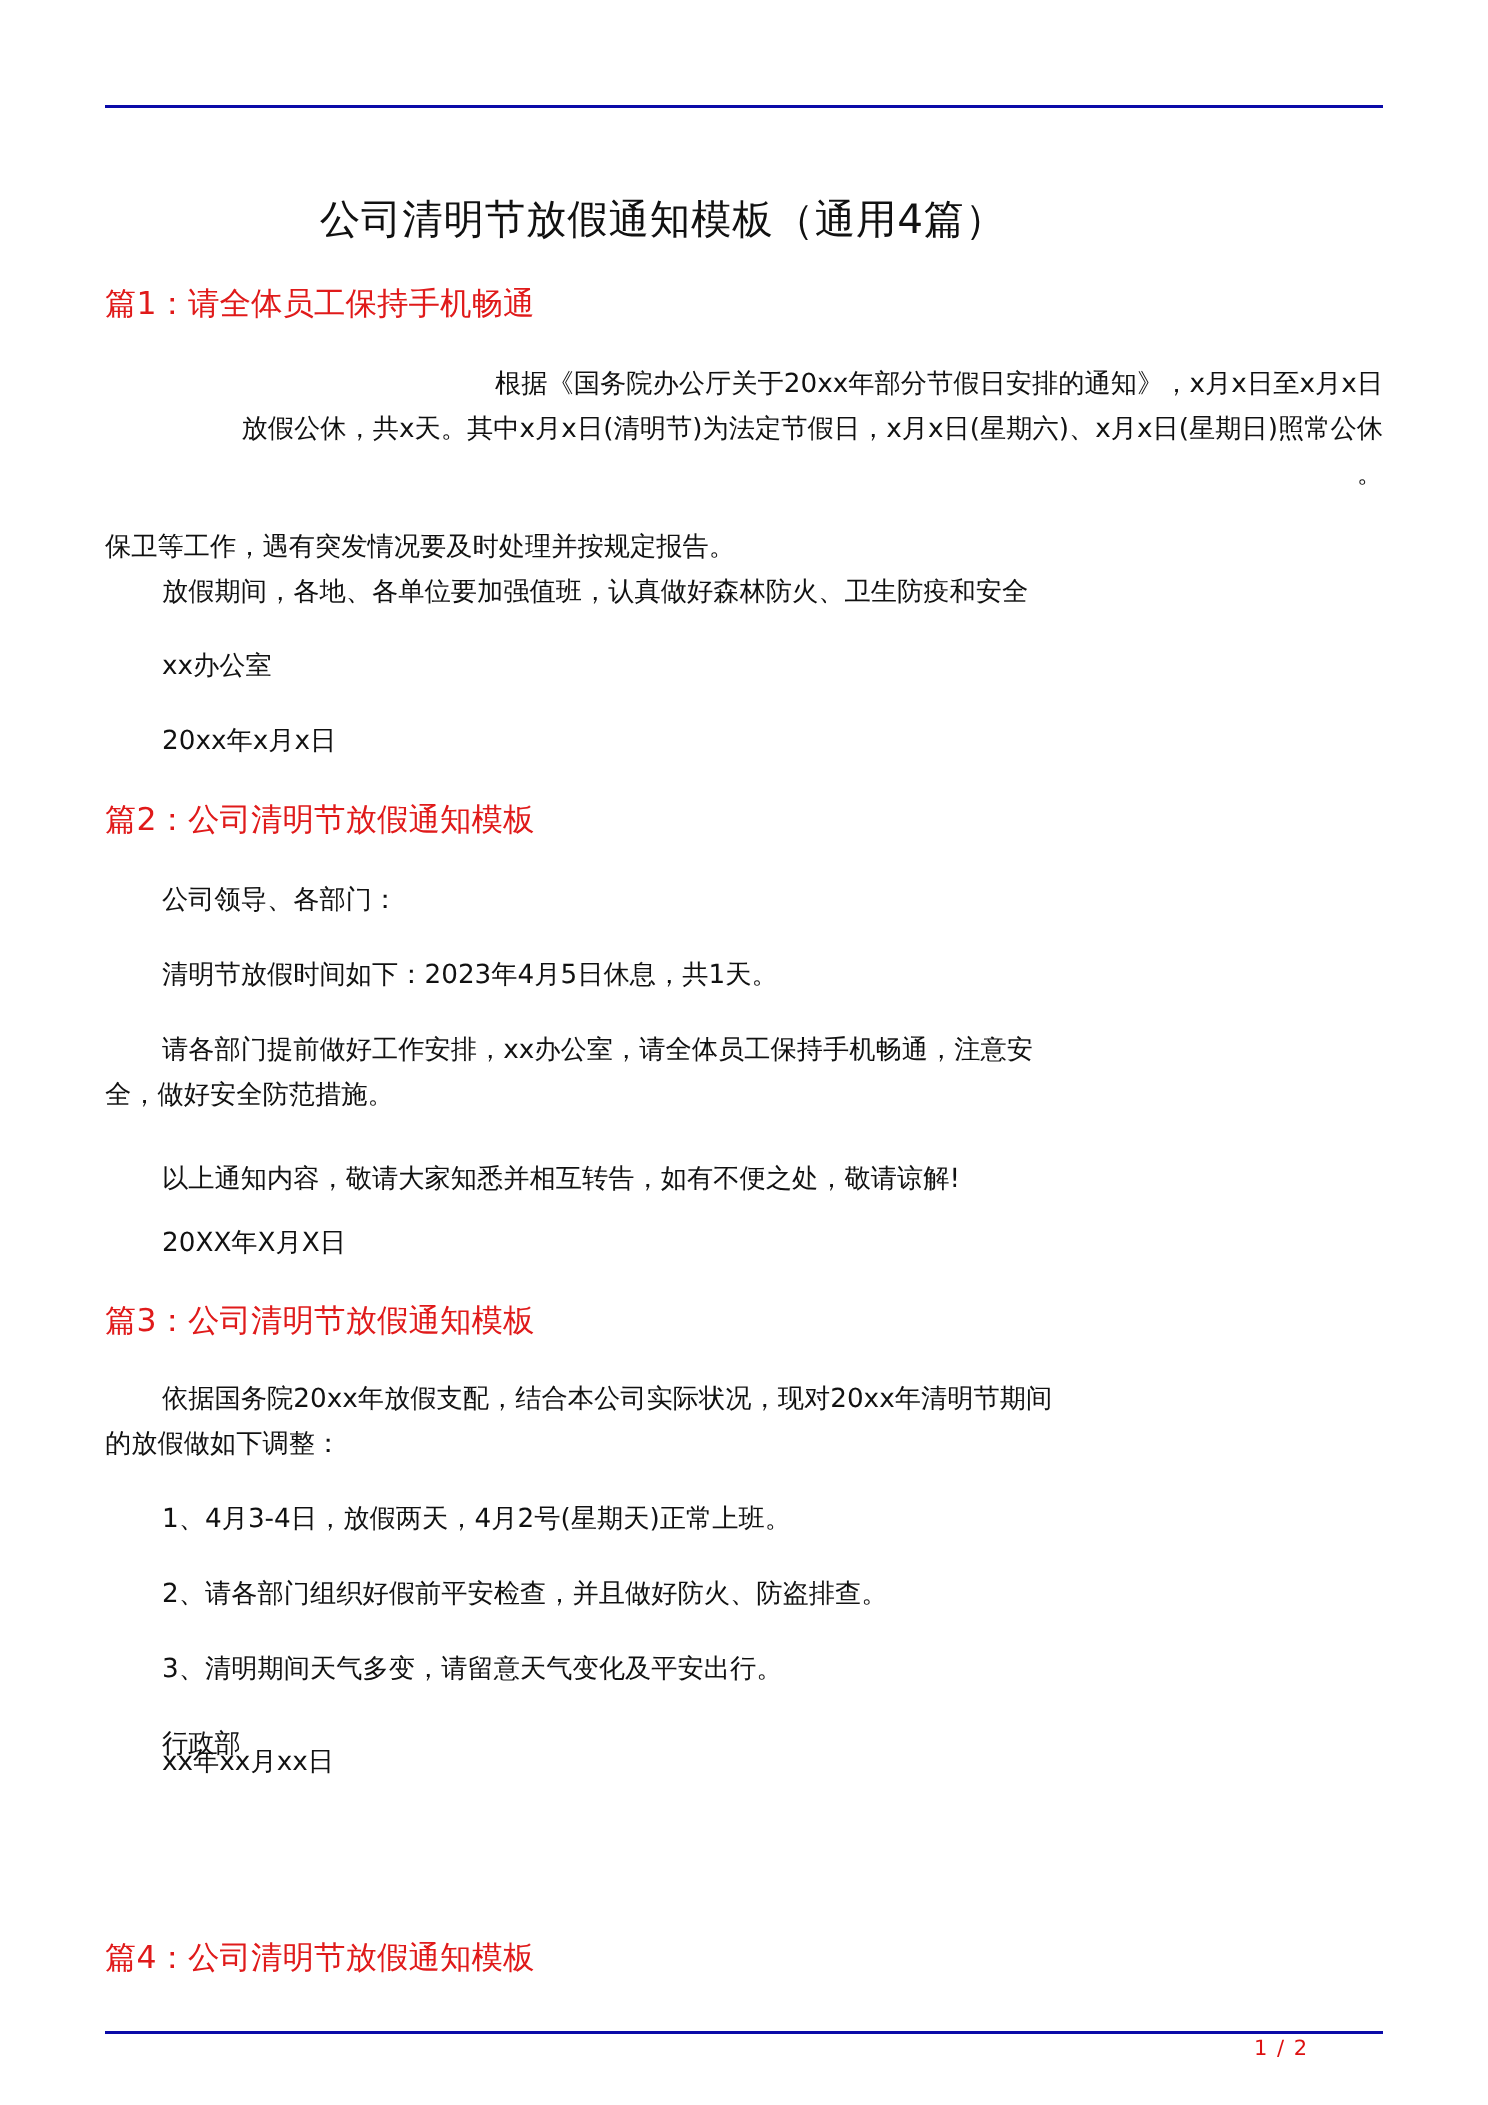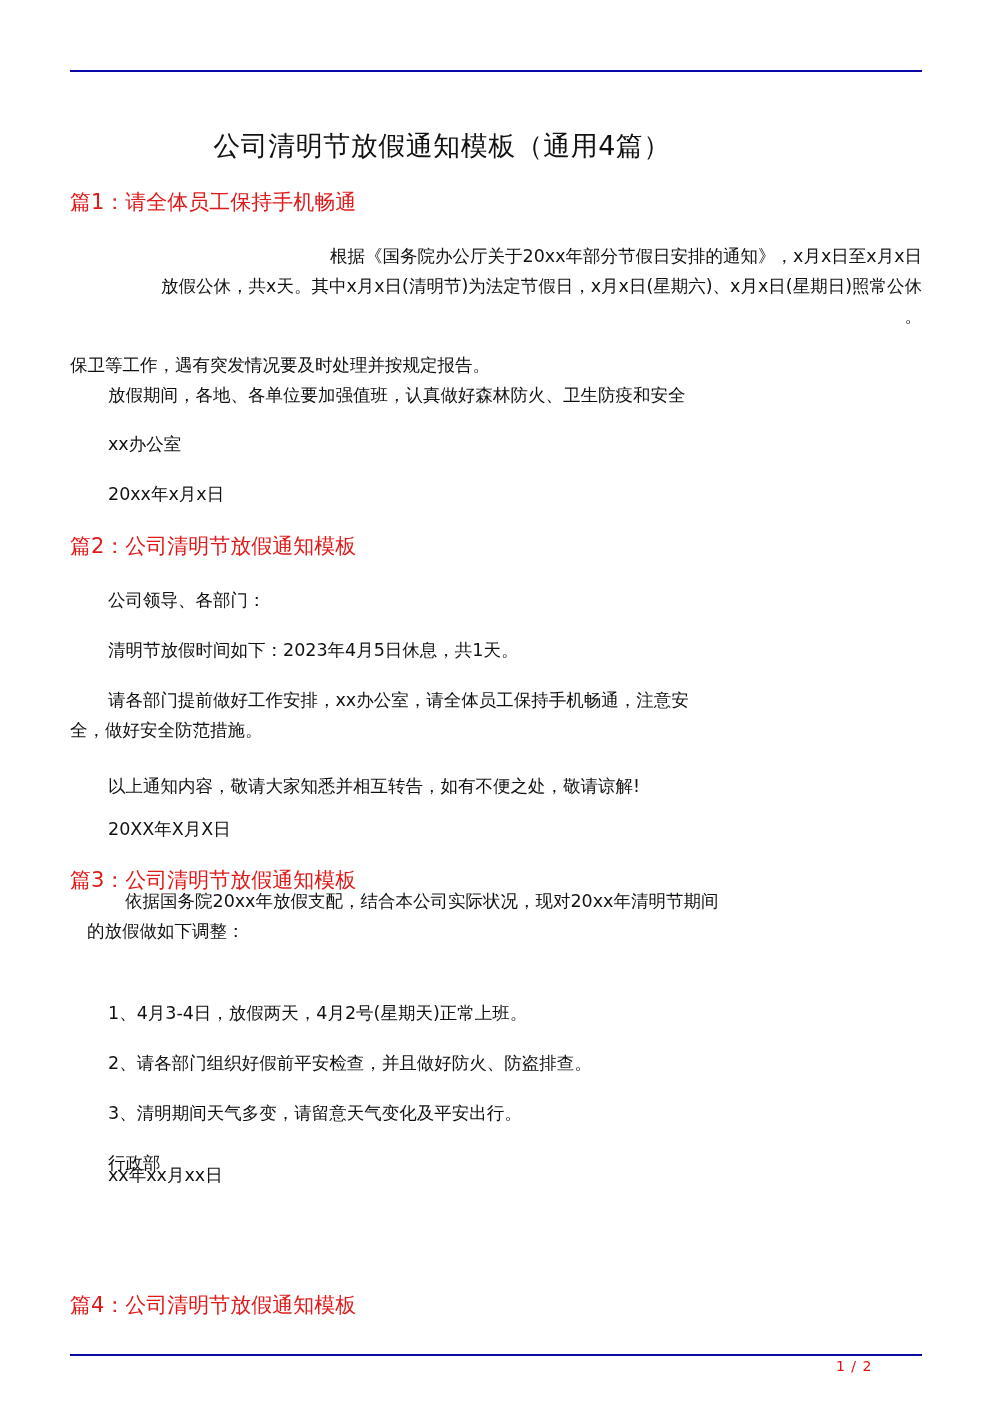--- a/index.html
+++ b/index.html
@@ -91,21 +91,21 @@
 <div class="para" style="top:685px;">
   <span class="line indent">请各部门提前做好工作安排，xx办公室，请全体员工保持手机畅通，注意安</span>
   <span class="line">全，做好安全防范措施。</span>
 </div>
 
 <div class="para indent" style="top:771px;">以上通知内容，敬请大家知悉并相互转告，如有不便之处，敬请谅解!</div>
 <div class="para indent" style="top:814px;">20XX年X月X日</div>
 
 <div class="heading" style="top:866px;">篇3：公司清明节放假通知模板</div>
 
-<div class="para" style="top:886px;margin-left:17px;">
+<div class="para" style="top:918px;">
   <span class="line indent">依据国务院20xx年放假支配，结合本公司实际状况，现对20xx年清明节期间</span>
   <span class="line">的放假做如下调整：</span>
 </div>
 
 <div class="para indent" style="top:998px;">1、4月3-4日，放假两天，4月2号(星期天)正常上班。</div>
 <div class="para indent" style="top:1048px;">2、请各部门组织好假前平安检查，并且做好防火、防盗排查。</div>
 <div class="para indent" style="top:1098px;">3、清明期间天气多变，请留意天气变化及平安出行。</div>
 <div class="para indent" style="top:1148px;">行政部</div>
 <div class="para indent" style="top:1160px;">xx年xx月xx日</div>
 

